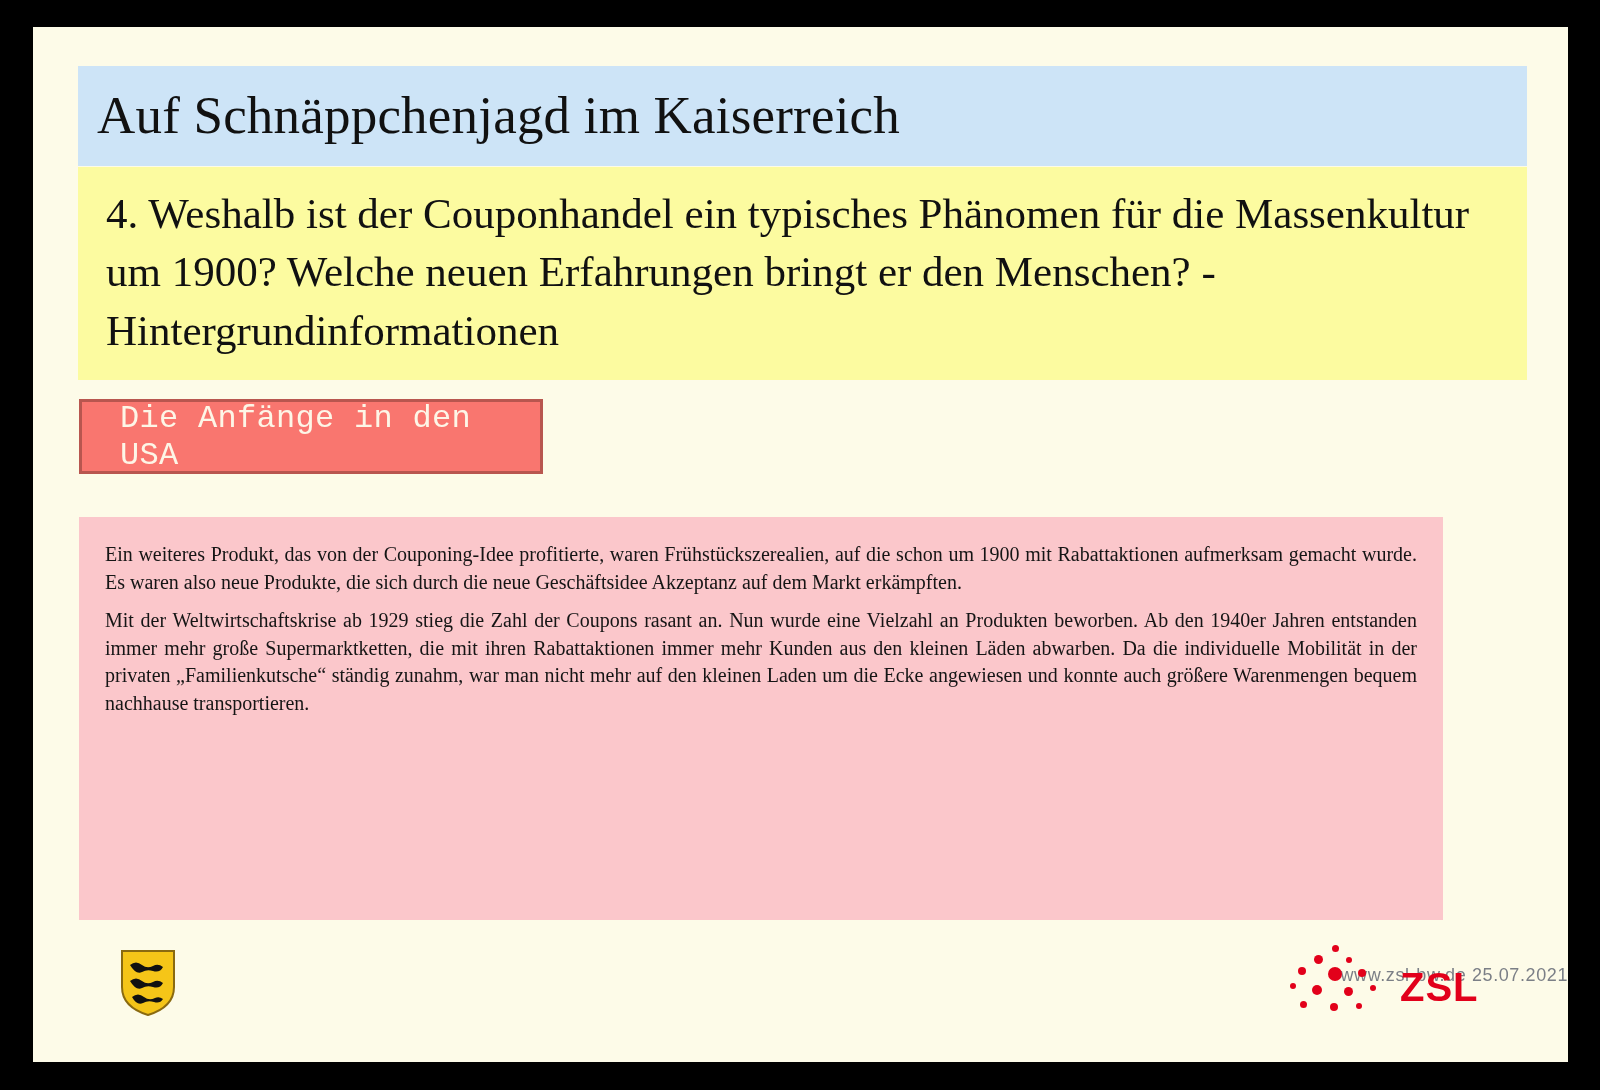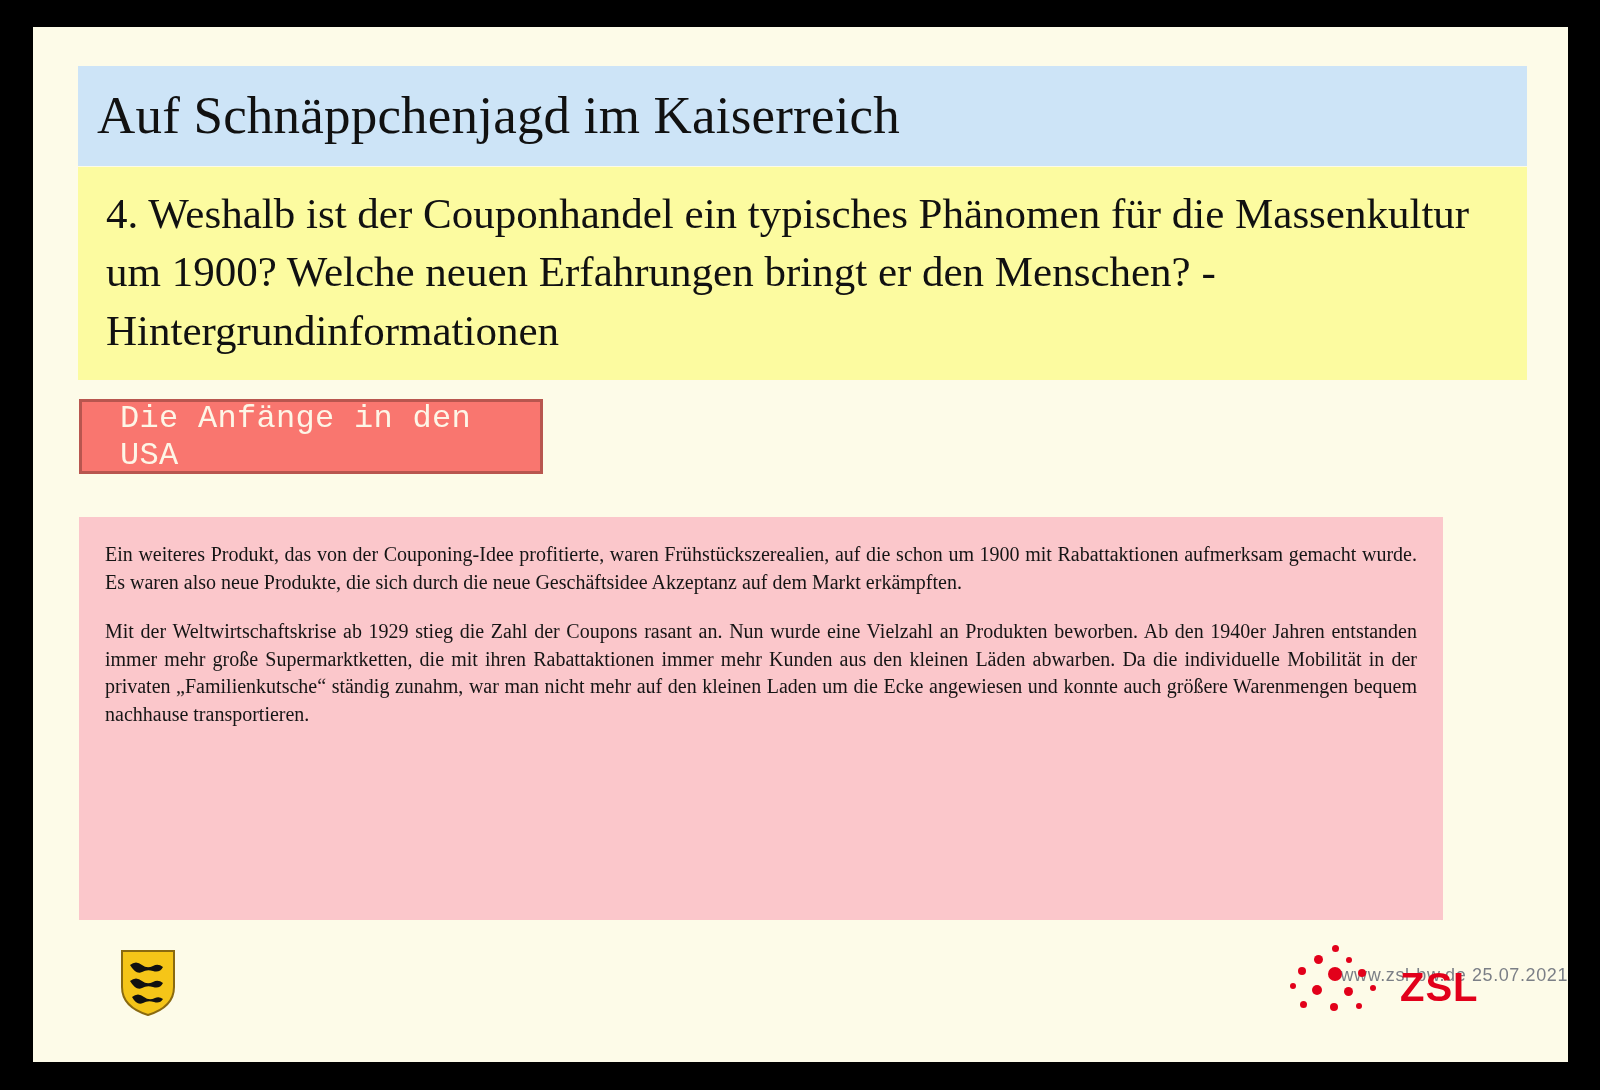--- a/index.html
+++ b/index.html
@@ -86,21 +86,21 @@
     background: #fbc7cb;
     padding: 24px 26px 10px 26px;
   }
   .body-panel p {
     font-size: 20px;
     line-height: 1.38;
     color: #151515;
     text-align: justify;
     text-justify: inter-word;
   }
-  .body-panel p + p { margin-top: 22px; }
+  .body-panel p + p { margin-top: 11px; }
 
   
   .footer-credit {
     position: absolute;
     left: 0;
     top: 938px;
     width: 1535px;
     text-align: right;
     font-family: "Liberation Sans", sans-serif;
     font-size: 18px;

